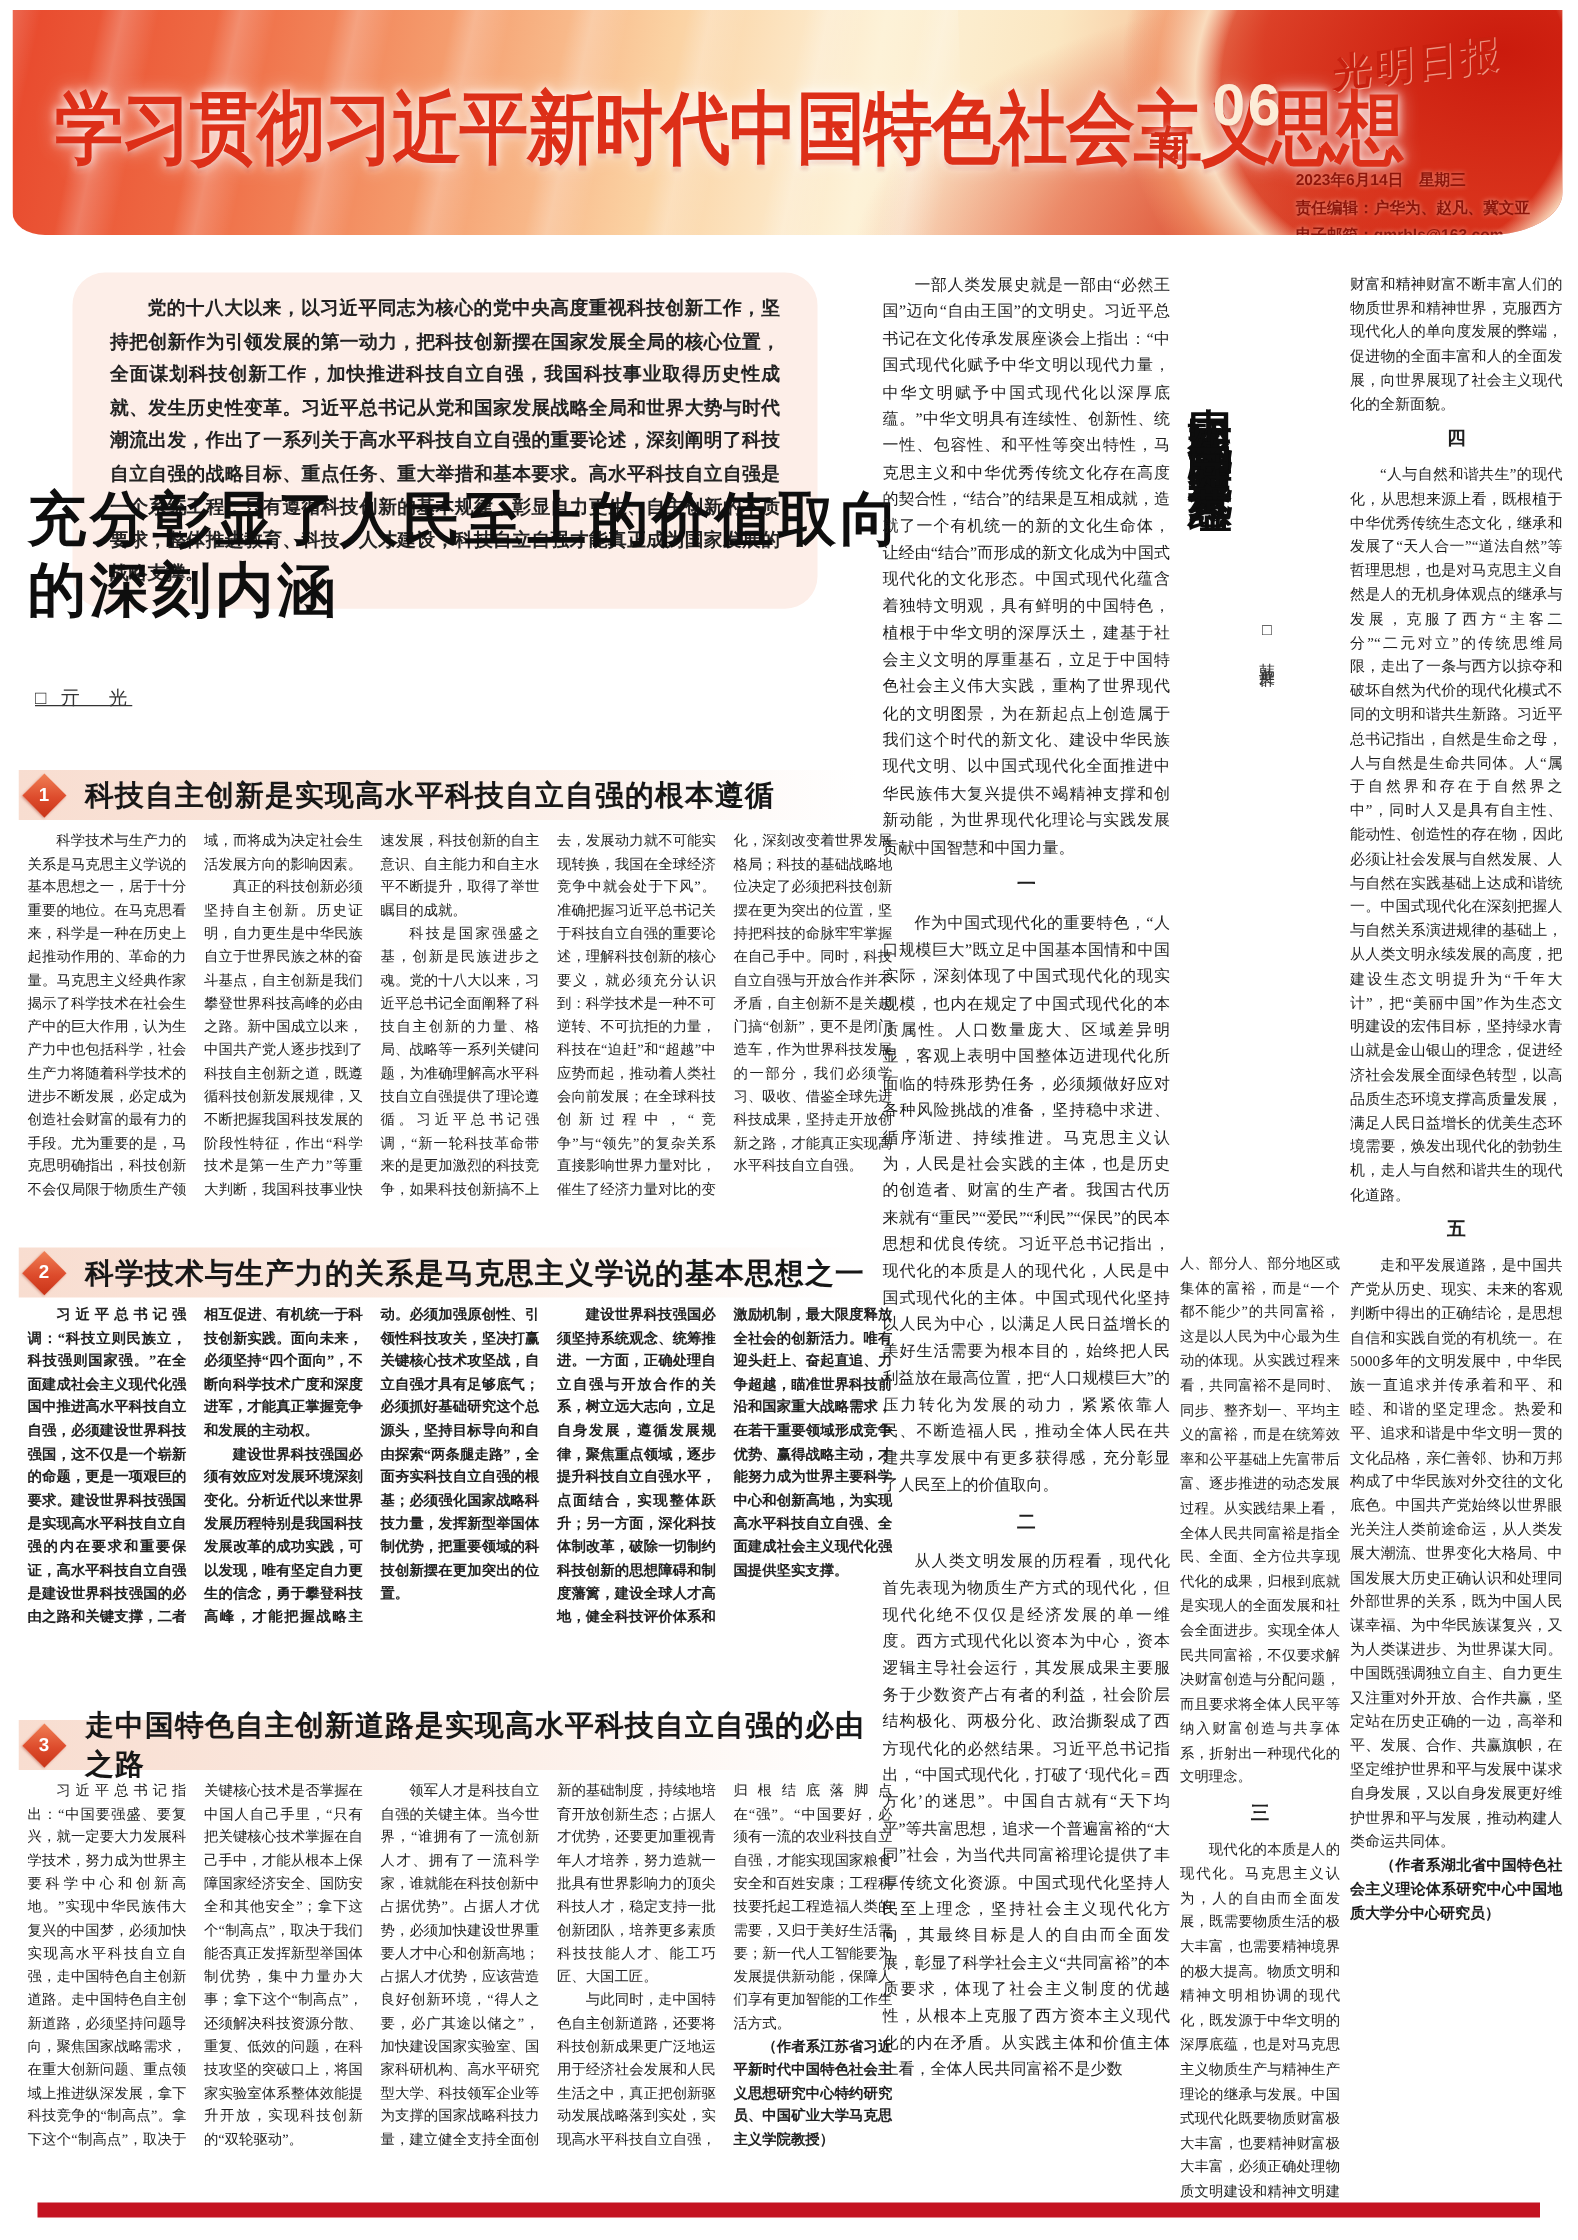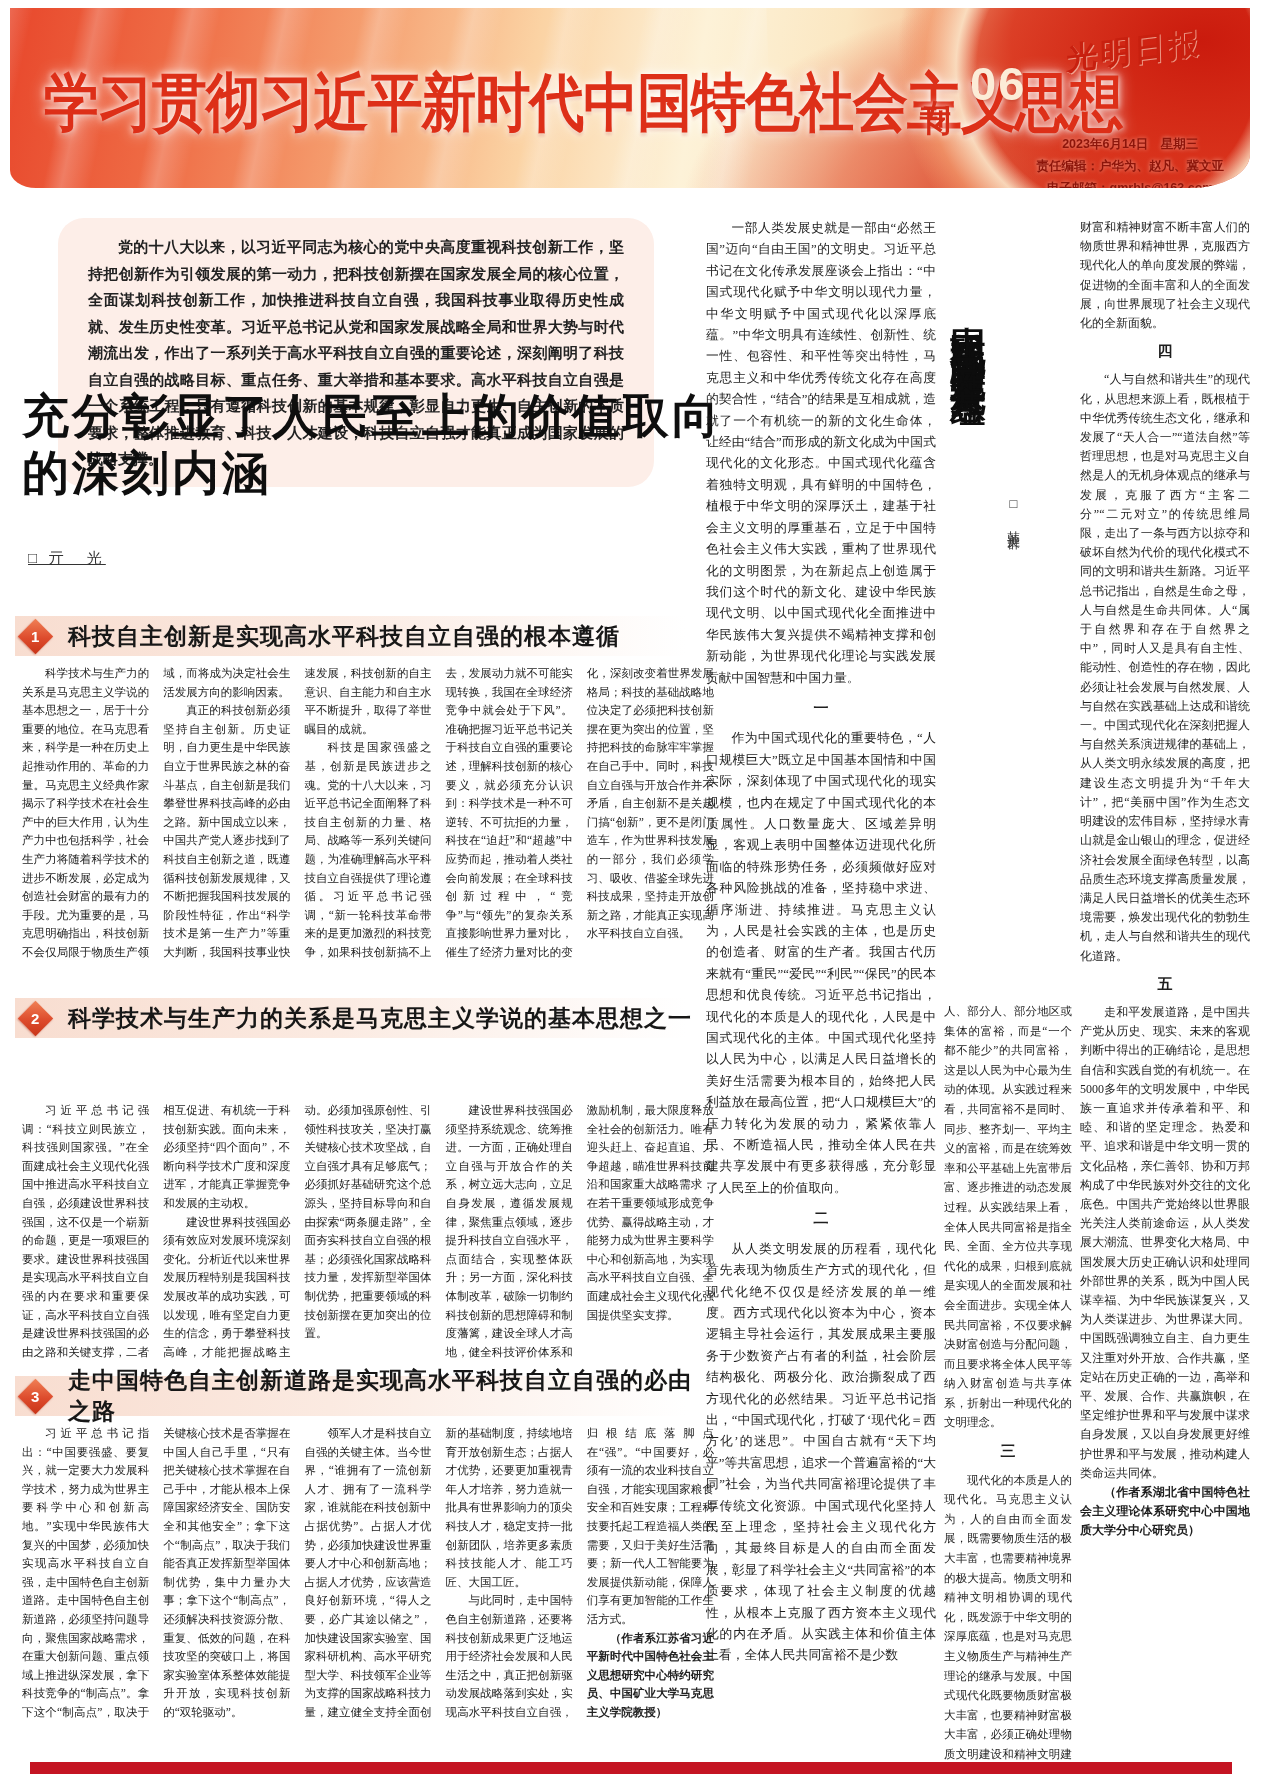--- a/index.html
+++ b/index.html
@@ -48,21 +48,21 @@
     font-size:47px;font-weight:700;color:#fcecd7;letter-spacing:2px;
     text-shadow:0 1px 3px rgba(150,30,10,.35);z-index:3;
   }
   .masthead{
     position:absolute;left:1056px;top:22px;white-space:nowrap;
     font-size:31px;font-weight:900;color:#c8200f;letter-spacing:3px;
     transform:rotate(-7deg) skewX(-6deg);z-index:3;
     text-shadow:1px 1px 0 rgba(255,230,210,.6);
   }
   .banner-meta{
-    position:absolute;right:26px;top:126px;text-align:center;z-index:3;
+    position:absolute;right:26px;top:126px;text-align:left;z-index:3;
     font-family:"Liberation Sans","DejaVu Sans",sans-serif;
     font-size:12.5px;font-weight:700;color:#8d150a;line-height:1.75;
     text-shadow:0 0 4px rgba(255,235,220,.6);
     margin-left:11px;
   }
   
   .intro-box{
     position:absolute;left:58px;top:218px;width:536px;
     background:#fdeee8;border-radius:26px;padding:16px 30px 14px 30px;
     font-size:15px;line-height:26.5px;font-weight:600;color:#222;text-align:justify;
@@ -155,21 +155,21 @@
   <p>真正的科技创新必须坚持自主创新。历史证明，自力更生是中华民族自立于世界民族之林的奋斗基点，自主创新是我们攀登世界科技高峰的必由之路。新中国成立以来，中国共产党人逐步找到了科技自主创新之道，既遵循科技创新发展规律，又不断把握我国科技发展的阶段性特征，作出“科学技术是第一生产力”等重大判断，我国科技事业快速发展，科技创新的自主意识、自主能力和自主水平不断提升，取得了举世瞩目的成就。</p>
   <p>科技是国家强盛之基，创新是民族进步之魂。党的十八大以来，习近平总书记全面阐释了科技自主创新的力量、格局、战略等一系列关键问题，为准确理解高水平科技自立自强提供了理论遵循。习近平总书记强调，“新一轮科技革命带来的是更加激烈的科技竞争，如果科技创新搞不上去，发展动力就不可能实现转换，我国在全球经济竞争中就会处于下风”。准确把握习近平总书记关于科技自立自强的重要论述，理解科技创新的核心要义，就必须充分认识到：科学技术是一种不可逆转、不可抗拒的力量，科技在“迫赶”和“超越”中应势而起，推动着人类社会向前发展；在全球科技创新过程中，“竞争”与“领先”的复杂关系直接影响世界力量对比，催生了经济力量对比的变化，深刻改变着世界发展格局；科技的基础战略地位决定了必须把科技创新摆在更为突出的位置，坚持把科技的命脉牢牢掌握在自己手中。同时，科技自立自强与开放合作并不矛盾，自主创新不是关起门搞“创新”，更不是闭门造车，作为世界科技发展的一部分，我们必须学习、吸收、借鉴全球先进科技成果，坚持走开放创新之路，才能真正实现高水平科技自立自强。</p>
 </div>
 
 <div class="sec-banner" style="top:998px;">
   <div class="sec-diamond">
       <span>2</span>
     </div>
   <div class="sec-title">科学技术与生产力的关系是马克思主义学说的基本思想之一</div>
 </div>
-<div class="sec-body" style="top:1101px;height:328px;">
+<div class="sec-body" style="top:1043px;height:328px;font-weight:bold;">
   <p>习近平总书记强调：“科技立则民族立，科技强则国家强。”在全面建成社会主义现代化强国中推进高水平科技自立自强，必须建设世界科技强国，这不仅是一个崭新的命题，更是一项艰巨的要求。建设世界科技强国是实现高水平科技自立自强的内在要求和重要保证，高水平科技自立自强是建设世界科技强国的必由之路和关键支撑，二者相互促进、有机统一于科技创新实践。面向未来，必须坚持“四个面向”，不断向科学技术广度和深度进军，才能真正掌握竞争和发展的主动权。</p>
   <p>建设世界科技强国必须有效应对发展环境深刻变化。分析近代以来世界发展历程特别是我国科技发展改革的成功实践，可以发现，唯有坚定自力更生的信念，勇于攀登科技高峰，才能把握战略主动。必须加强原创性、引领性科技攻关，坚决打赢关键核心技术攻坚战，自立自强才具有足够底气；必须抓好基础研究这个总源头，坚持目标导向和自由探索“两条腿走路”，全面夯实科技自立自强的根基；必须强化国家战略科技力量，发挥新型举国体制优势，把重要领域的科技创新摆在更加突出的位置。</p>
   <p>建设世界科技强国必须坚持系统观念、统筹推进。一方面，正确处理自立自强与开放合作的关系，树立远大志向，立足自身发展，遵循发展规律，聚焦重点领域，逐步提升科技自立自强水平，点面结合，实现整体跃升；另一方面，深化科技体制改革，破除一切制约科技创新的思想障碍和制度藩篱，建设全球人才高地，健全科技评价体系和激励机制，最大限度释放全社会的创新活力。唯有迎头赶上、奋起直追、力争超越，瞄准世界科技前沿和国家重大战略需求，在若干重要领域形成竞争优势、赢得战略主动，才能努力成为世界主要科学中心和创新高地，为实现高水平科技自立自强、全面建成社会主义现代化强国提供坚实支撑。</p>
 </div>
 
 <div class="sec-banner" style="top:1376px;">
   <div class="sec-diamond">
       <span>3</span>
     </div>
   <div class="sec-title">走中国特色自主创新道路是实现高水平科技自立自强的必由之路</div>

